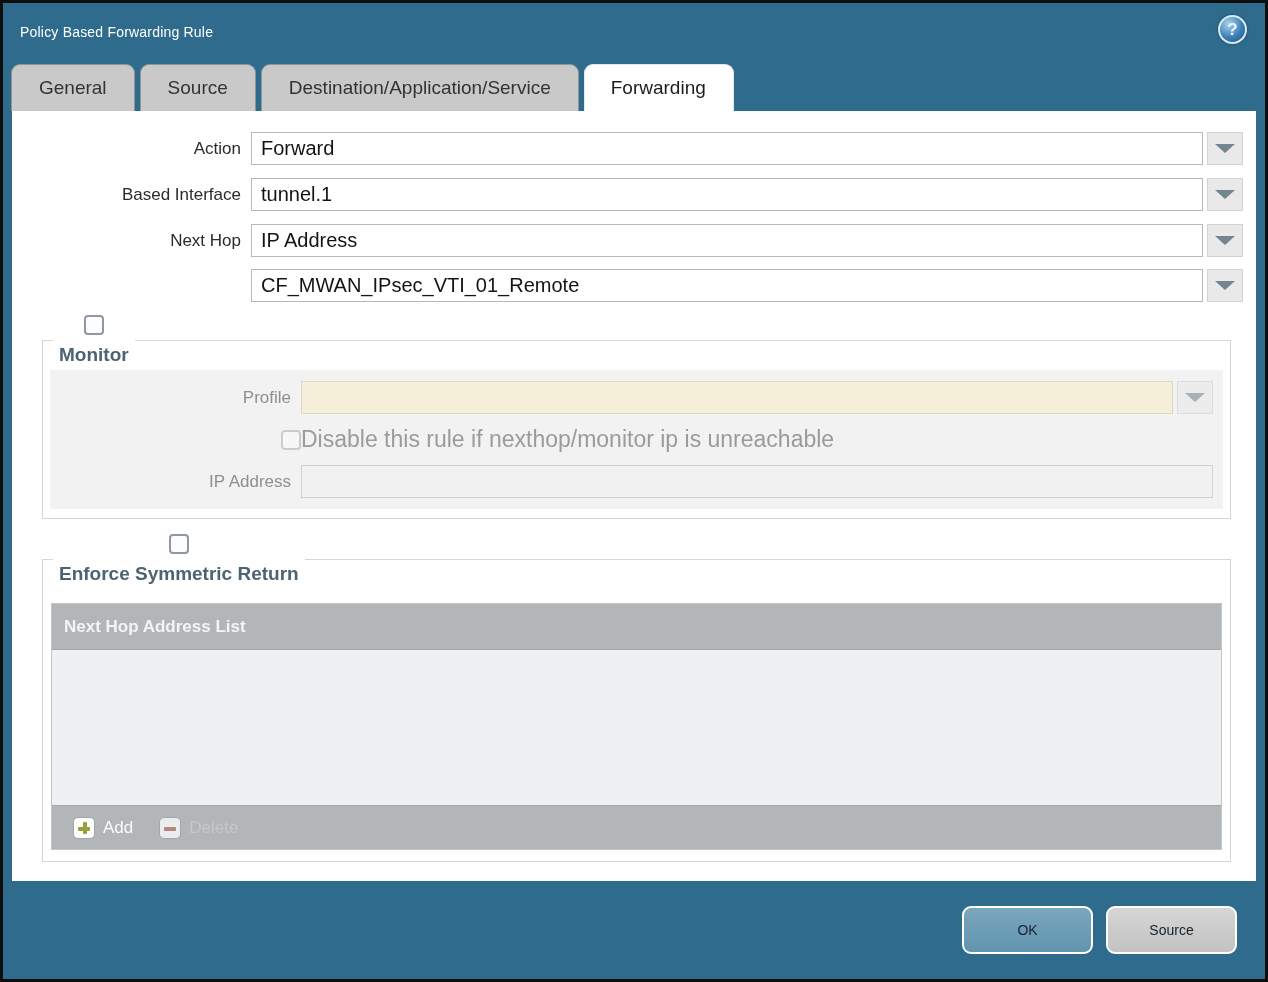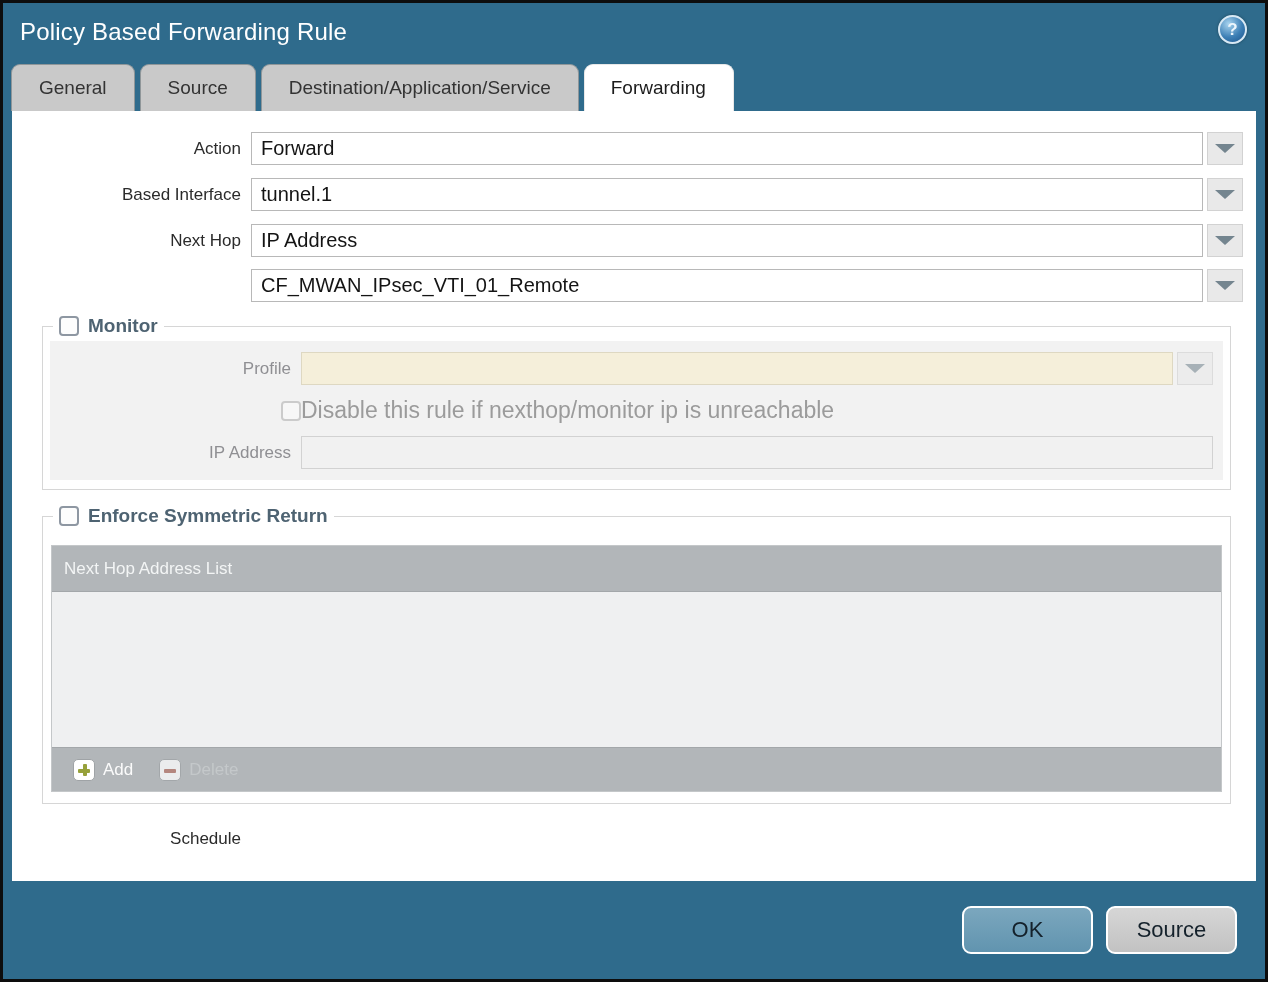--- a/index.html
+++ b/index.html
@@ -14,21 +14,21 @@
     background:#2f6b8c;
     display:flex; flex-direction:column;
     position:relative;
   }
   
   .titlebar{
     height:58px; display:flex; align-items:center;
     padding-left:17px; position:relative; flex:0 0 auto;
   }
   .titlebar .title{
-    color:#ffffff; font-size:24px; font-weight:400; letter-spacing:.2px;
+    color:#ffffff; font-size:14px; font-weight:400; letter-spacing:.2px;
   }
   .help{
     position:absolute; right:18px; top:12px;
     width:29px; height:29px; border-radius:50%;
     background:radial-gradient(circle at 35% 28%, #a8d4ef, #3d7fb5 55%, #1d5档 90%);
     background:radial-gradient(circle at 35% 28%, #a8d4ef, #3d7fb5 55%, #1d578f 95%);
     border:2px solid #d9e9f4;
     display:flex; align-items:center; justify-content:center;
     color:#eef6fc; font-size:17px; font-weight:bold; cursor:pointer;
     box-shadow:0 0 3px rgba(0,0,0,.35);
@@ -81,40 +81,41 @@
   .dd.disabled .tri{ border-top-color:#a7b1b7; }
   .txt-input{
     flex:1; height:33px; border:1px solid #d2d2d2; background:#f1f1f1;
   }
   
   fieldset{
     border:1px solid #d6d6d6; margin:0 12px 0 30px; padding:4px 7px 9px 7px;
   }
   legend{
     display:flex; align-items:center; gap:9px; padding:0 6px; margin-left:3px;
-    font-size:19px; font-weight:bold; color:#4e6372;
+    font-size:19px; font-weight:bold; color:#4e6372;flex-direction:column;
   }
   .cb{
     width:20px; height:20px; border:2px solid #8e97a2; border-radius:4px;
     background:#fdfdfd; display:inline-block; cursor:pointer; flex:0 0 auto;
   }
   .panel{ background:#f2f2f2; padding:11px 0 11px 0; }
   .panel .row{ margin-bottom:12px; }
   .panel .row:last-child{ margin-bottom:0; }
   .panel .lbl{ width:219px; color:#8f8f93; }
   .panel .dd, .panel .txt-input{ margin-right:10px; }
   .cbrow{ display:flex; align-items:center; margin:0 0 12px 231px; }
   .cb.disabled{ border-color:#cbcbcb; background:#f7f7f7; cursor:default; }
   .cbrow .cbtext{ font-size:23px; color:#9b9b9b; }
   
   .nh-table{ margin:14px 1px 2px 1px; border:1px solid #c4c7c9; }
   .nh-head{
     height:46px; background:#b2b6b9; color:#f3f5f5; font-size:17px;
     display:flex; align-items:center; padding-left:12px;
     border-bottom:1px solid #a3a7aa;
+    font-weight:bold;
   }
   .nh-body{ height:155px; background:#eff0f1; }
   .nh-foot{
     height:44px; background:#b2b6b9; border-top:1px solid #a3a7aa;
     display:flex; align-items:center; padding-left:21px; gap:26px;
   }
   .tool{ display:flex; align-items:center; gap:8px; cursor:pointer; }
   .tool-ico{
     width:22px; height:22px; background:#ffffff; border-radius:5px;
     border:1px solid #9fa3a6; position:relative; flex:0 0 auto;
@@ -130,21 +131,21 @@
   .tool-label{ font-size:17px; color:#fbfbfb; }
   .tool.disabled .tool-label{ color:#c4c8ca; }
   .schedule-row{ margin-top:25px; }
   
   .footer{
     flex:1; display:flex; align-items:center; justify-content:flex-end;
     gap:13px; padding-right:28px;
   }
   .btn{
     width:131px; height:48px; border-radius:9px; border:2px solid #ffffff;
-    font-size:22px; color:#14212b; display:flex; align-items:center; justify-content:center;
+    font-size:14px; color:#14212b; display:flex; align-items:center; justify-content:center;
     cursor:pointer; font-family:inherit;
   }
   .btn.ok{ background:linear-gradient(#7ba7be,#6194af); }
   .btn.cancel{ background:linear-gradient(#d6d6d6,#c2c2c2); }
 </style>
 </head>
 <body>
 
 <div class="dialog">
 

